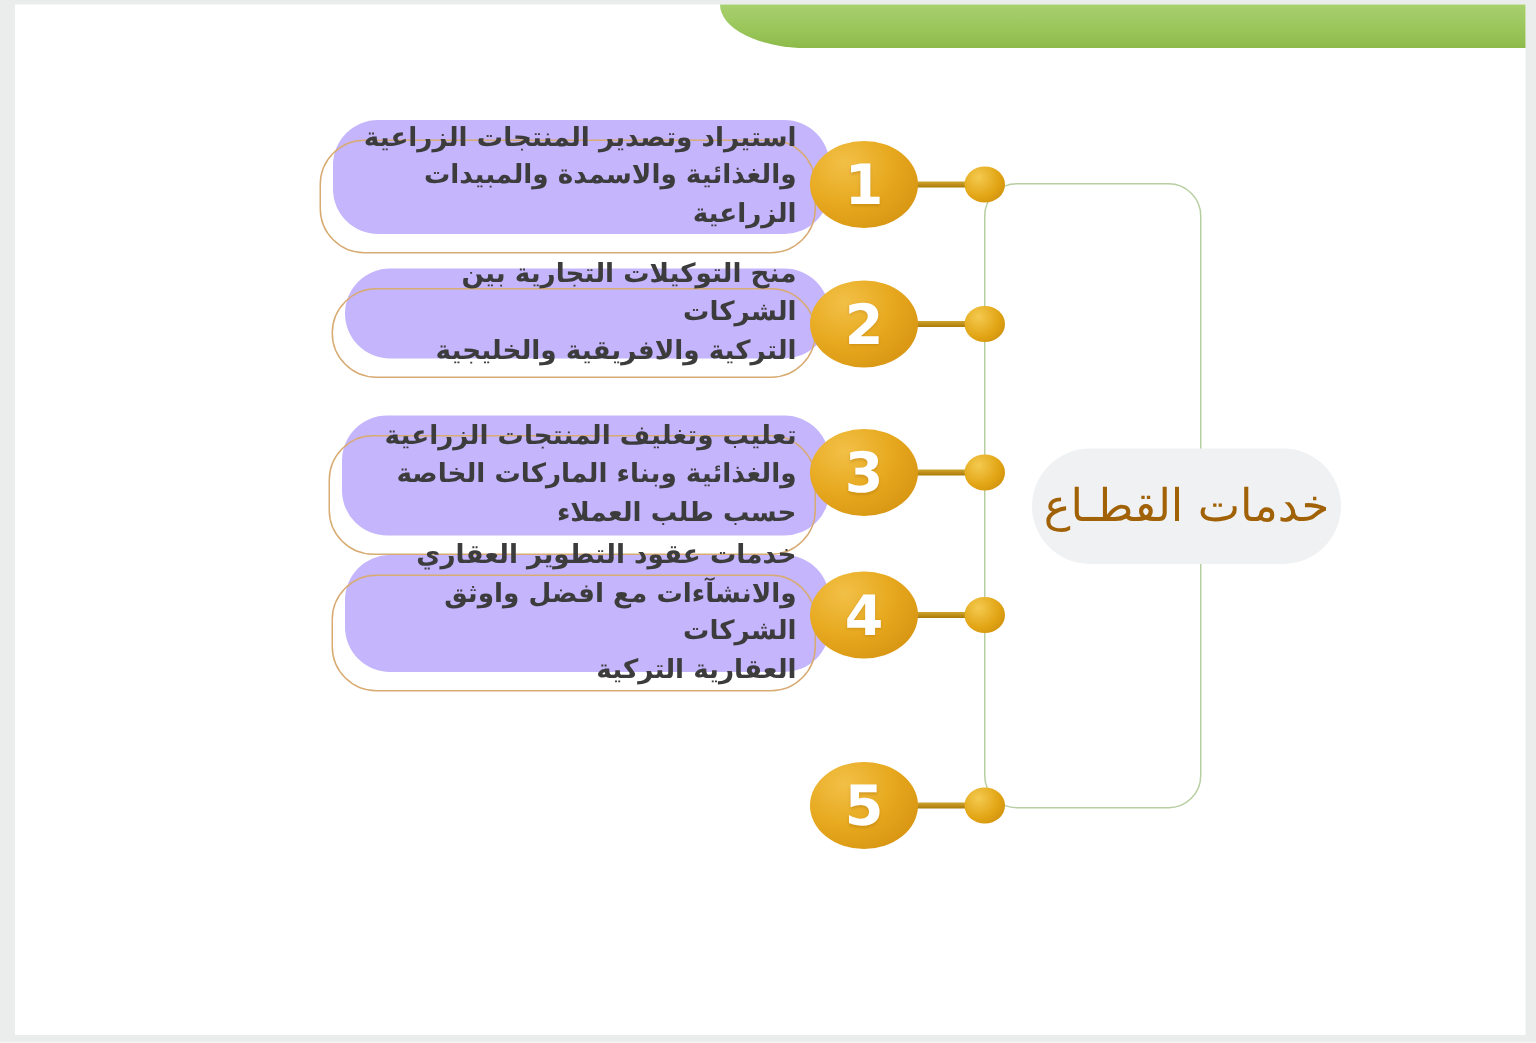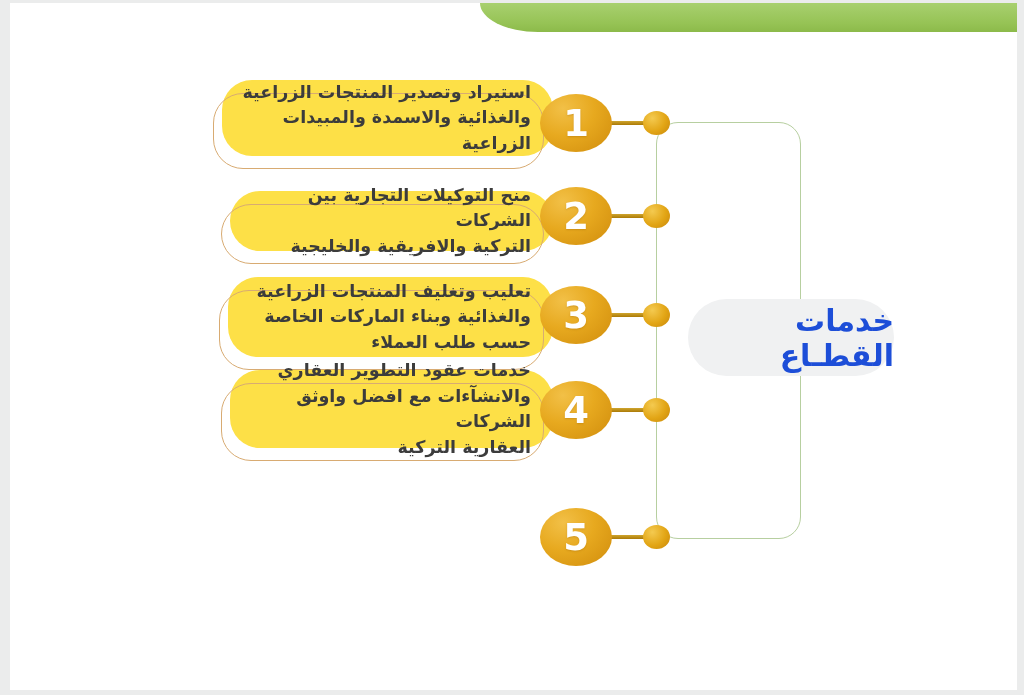--- a/index.html
+++ b/index.html
@@ -21,37 +21,37 @@
     border-bottom-left-radius:60px 30px;
   }
   
   .frame {
     position:absolute; left:646px; top:119px; width:145px; height:417px;
     border:1.5px solid #b7cfa0; border-radius:22px;
     background:transparent; z-index:1;
   }
   
   .card {
-    position:absolute; background:#fde047; border-radius:30px;
+    position:absolute; background:#c4b5fd; border-radius:30px;
     display:flex; align-items:center; justify-content:flex-end;
     z-index:2;
   }
   .card::before {
     content:""; position:absolute; inset:0;
     transform:translate(-9px,13px);
     border:1.5px solid #d8ab72; border-radius:inherit; z-index:-1;
   }
   .card-text {
     direction:rtl; text-align:right; white-space:pre-line;
     font-weight:bold; color:#3c3c3c;
     font-size:17.5px; line-height:25.5px;
     padding:4px 22px 4px 16px; width:100%;
   }
   .card1 { left:212px; top:77px;  width:331px; height:76px; }
-  .card2 { left:220px; top:188px; width:323px; height:60px; }
+  .card2 { left:220px; top:176px; width:323px; height:60px; }
   .card3 { left:218px; top:274px; width:325px; height:80px; }
   .card4 { left:220px; top:367px; width:323px; height:78px; }
   .card5 { left:227px; top:464px; width:316px; height:174px; border-radius:42px; }
   .card5 .card-text { font-size:17px; line-height:24.4px; }
   
   .num-circle {
     position:absolute; width:72px; height:58px; border-radius:50%;
     background:radial-gradient(ellipse at 32% 25%, #f2c047 0%, #e7a91f 45%, #d08c0c 100%);
     display:flex; align-items:center; justify-content:center;
     color:#ffffff; font-size:37px; font-weight:bold; z-index:3;
@@ -75,21 +75,21 @@
   }
   .d1 { top:108px; } .d2 { top:201px; } .d3 { top:300px; } .d4 { top:395px; } .d5 { top:522px; }
   
   .title-pill {
     position:absolute; left:678px; top:296px; width:206px; height:77px;
     background:#f0f1f2; border-radius:40px;
     display:flex; align-items:center; justify-content:center;
     z-index:4;
   }
   .title-pill span {
-    direction:rtl; color:#1d4ed8; font-size:30px; font-weight:bold;
+    direction:rtl; color:#a16207; font-size:30px; font-weight:normal;
   }
 </style>
 </head>
 <body>
 
 <div class="page">
 
   <div class="topbar"></div>
 
   <div class="frame"></div>

